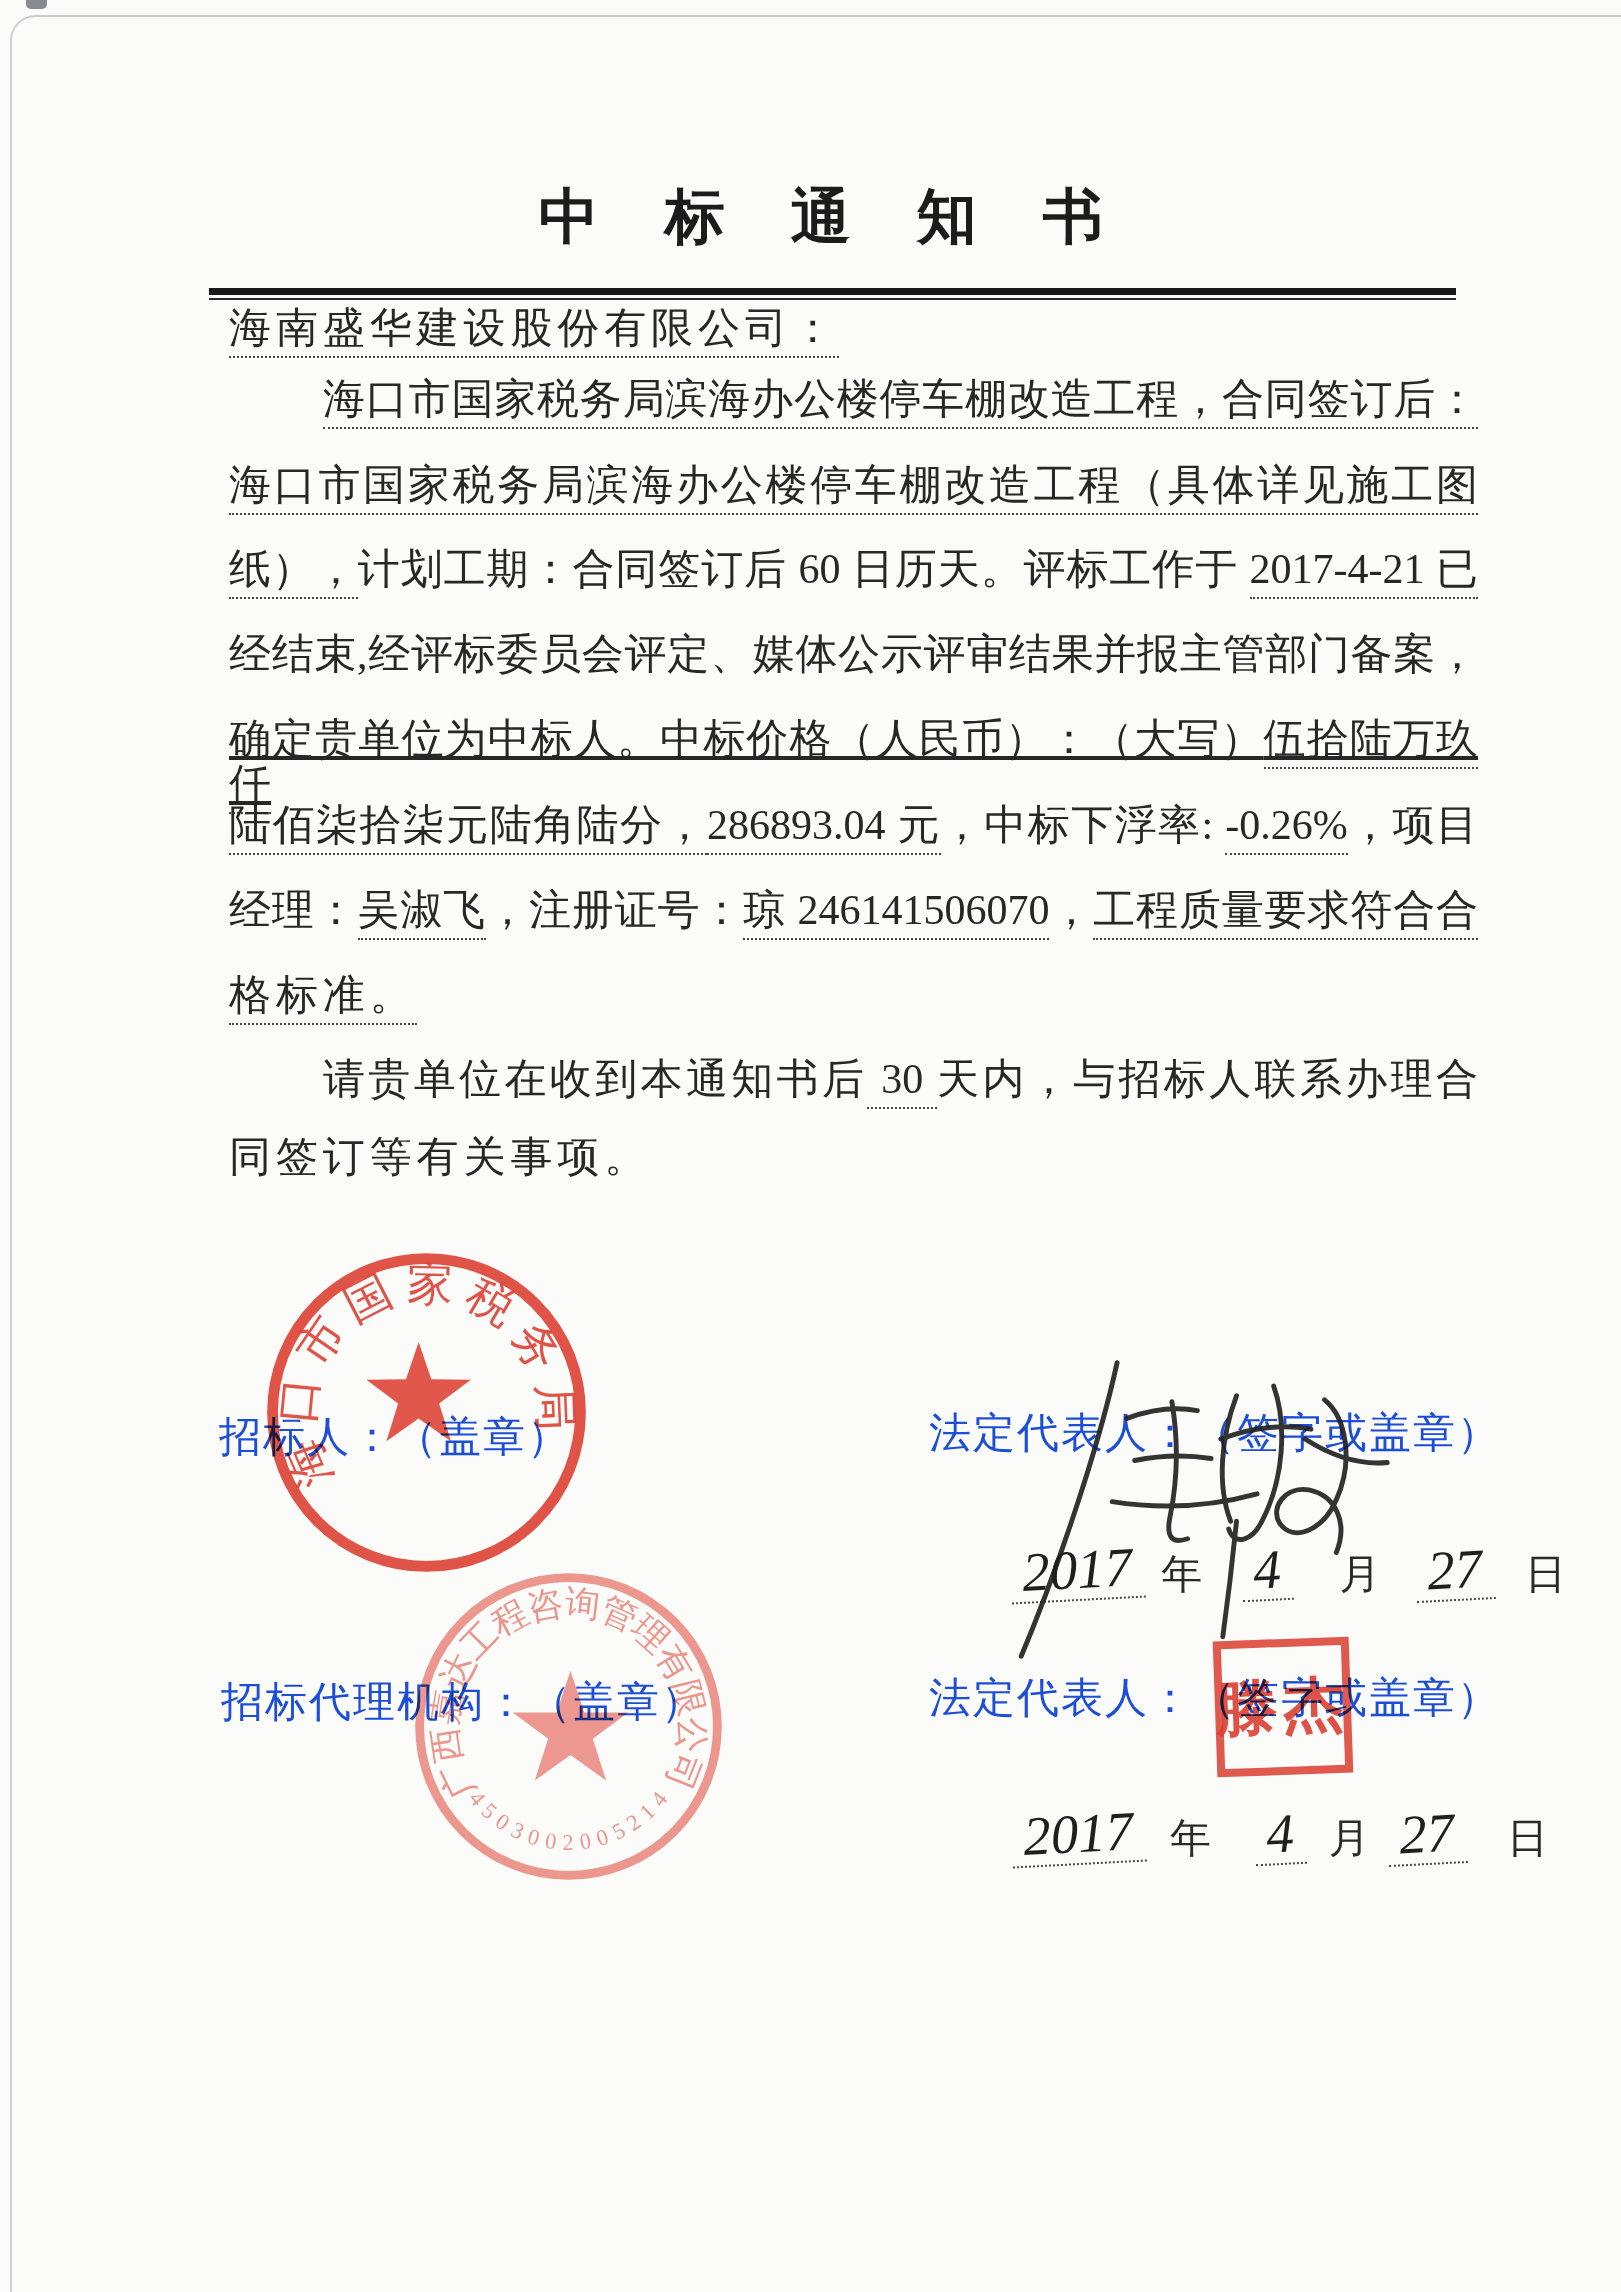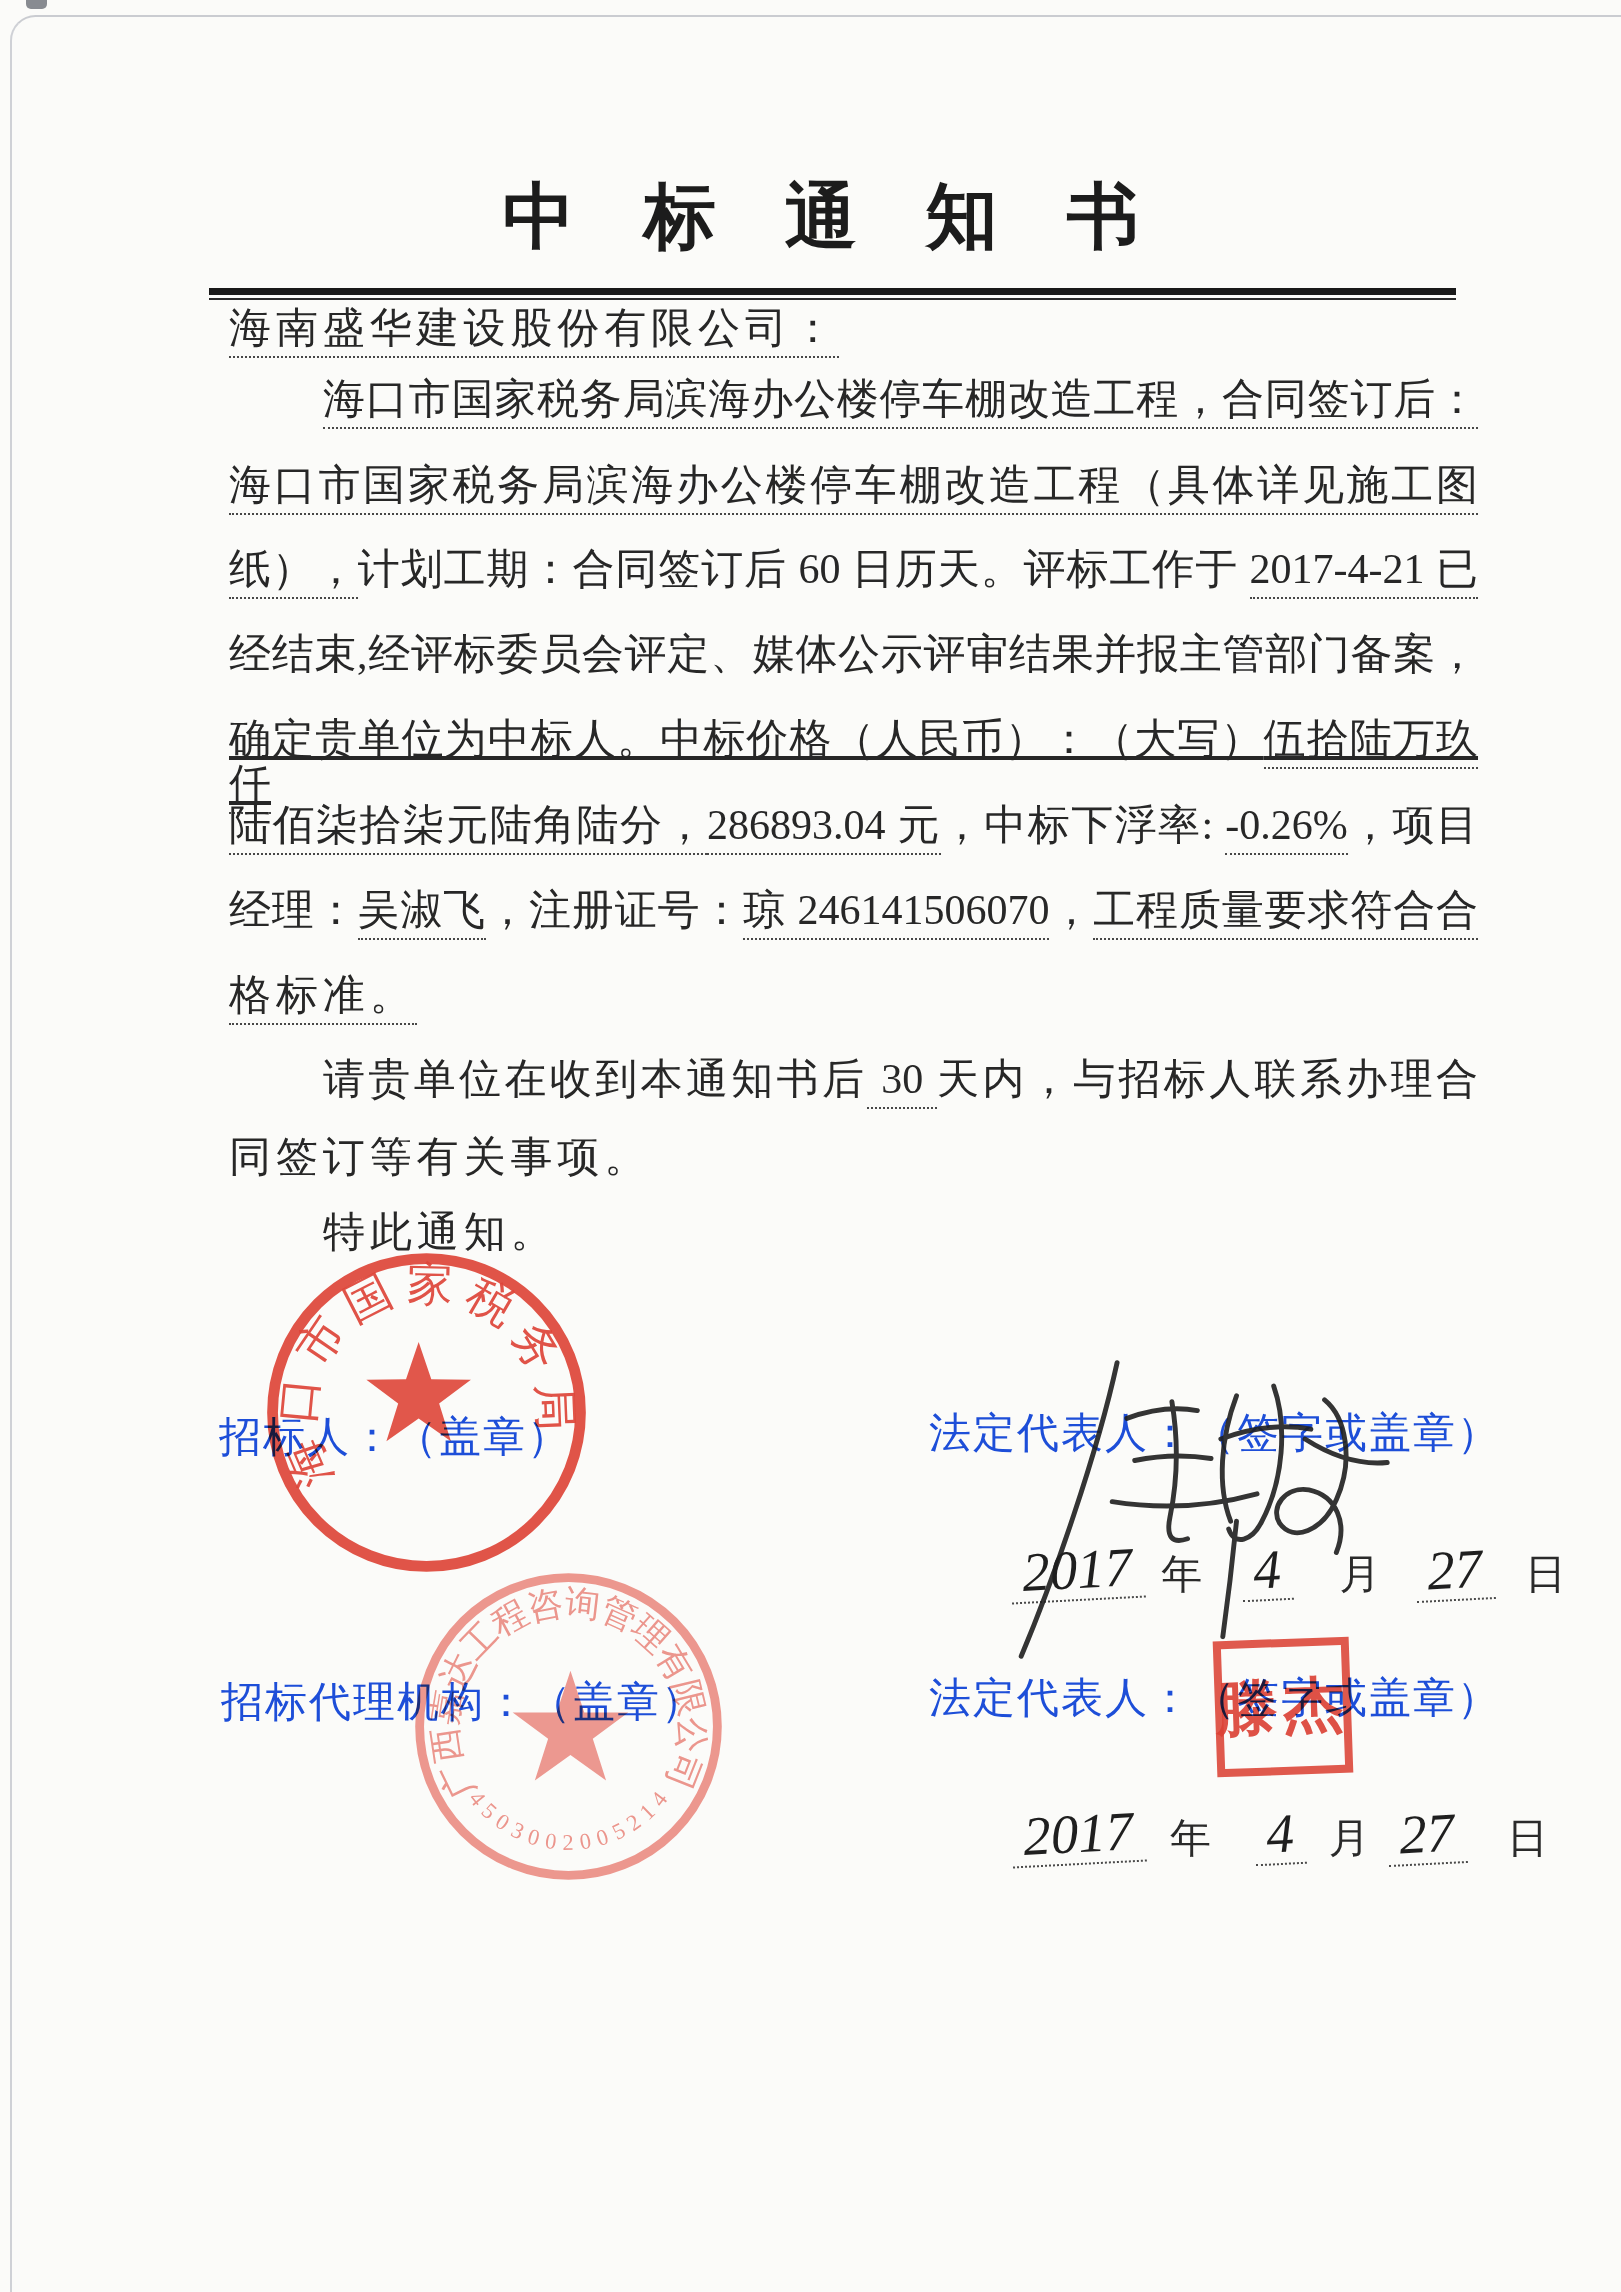--- a/index.html
+++ b/index.html
@@ -13,21 +13,21 @@
   
   .paper-edge{
     left:9.8px;top:14.7px;width:1666px;height:2352px;
     border-top:2px solid #caccd1;border-left:2px solid #cfd1d6;
     border-top-left-radius:25.5px;pointer-events:none;
   }
   .corner-mark{left:25.5px;top:0;width:21.6px;height:8.8px;background:#62666e;opacity:.75;border-radius:0 0 4.9px 4.9px;}
 
   .doc-title{
     left:209px;top:157px;width:1249px;text-align:center;
-    font-size:72px;font-weight:700;letter-spacing:25.5px;color:#1c1c1c;
+    font-size:60px;font-weight:700;letter-spacing:25.5px;color:#1c1c1c;
     line-height:120px;white-space:nowrap;
   }
   .title-rule{left:209px;top:288px;width:1247px;}
   .title-rule .r1{height:6.9px;background:#191919;}
   .title-rule .r2{margin-top:2.9px;height:2px;background:#2a2a2a;}
 
   .doc-body{position:absolute;left:16px;top:0;width:100%;height:100%;}
   .body-line{
     position:absolute;left:213px;width:1249px;
     font-size:42px;line-height:45px;letter-spacing:4.9px;white-space:nowrap;
@@ -107,21 +107,20 @@
     <div class="body-line ind j"><span class="u">海口市国家税务局滨海办公楼停车棚改造工程，合同签订后：</span></div>
     <div class="body-line j"><span class="u">海口市国家税务局滨海办公楼停车棚改造工程（具体详见施工图</span></div>
     <div class="body-line j"><span class="u">纸），</span><span>计划工期：合同签订后 60 日历天。评标工作于 </span><span class="u">2017-4-21 已</span></div>
     <div class="body-line j"><span>经结束,经评标委员会评定、媒体公示评审结果并报主管部门备案，</span></div>
     <div class="body-line j"><span>确定贵单位为中标人。中标价格（人民币）：（大写）</span><span class="u">伍拾陆万玖仟</span></div>
     <div class="body-line j"><span class="u">陆佰柒拾柒元陆角陆分，</span><span class="u">286893.04 元</span><span>，中标下浮率: </span><span class="u">-0.26%</span><span>，项目</span></div>
     <div class="body-line j"><span>经理：</span><span class="u">吴淑飞</span><span>，注册证号：</span><span class="u">琼 246141506070</span><span>，</span><span class="u">工程质量要求符合合</span></div>
     <div class="body-line"><span class="u">格标准。</span></div>
     <div class="body-line ind j"><span>请贵单位在收到本通知书后</span><span class="u"> 30 </span><span>天内，与招标人联系办理合</span></div>
     <div class="body-line"><span>同签订等有关事项。</span></div>
-    <div class="body-line ind"><span>特此通知。</span></div>
   </div>
 
 <div class="sig-label lbl-zbr">招标人：（盖章）</div>
 <div class="sig-label lbl-fd1">法定代表人：（签字或盖章）</div>
 <div class="sig-label lbl-zbdl">招标代理机构：（盖章）</div>
 <div class="sig-label lbl-fd2">法定代表人：（签字或盖章）</div>
 
 <div class="date-row date-1">
   <span class="hand">2017</span>
   <span class="print g1">年</span>

